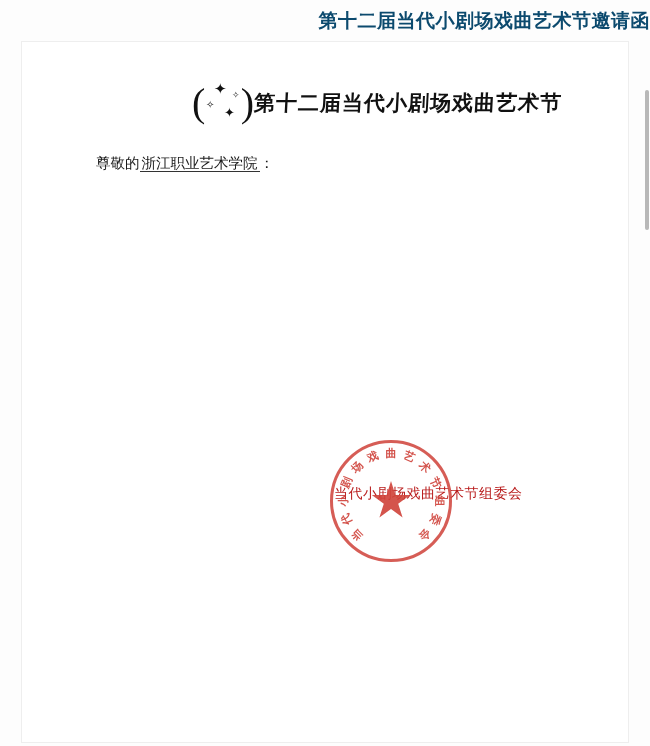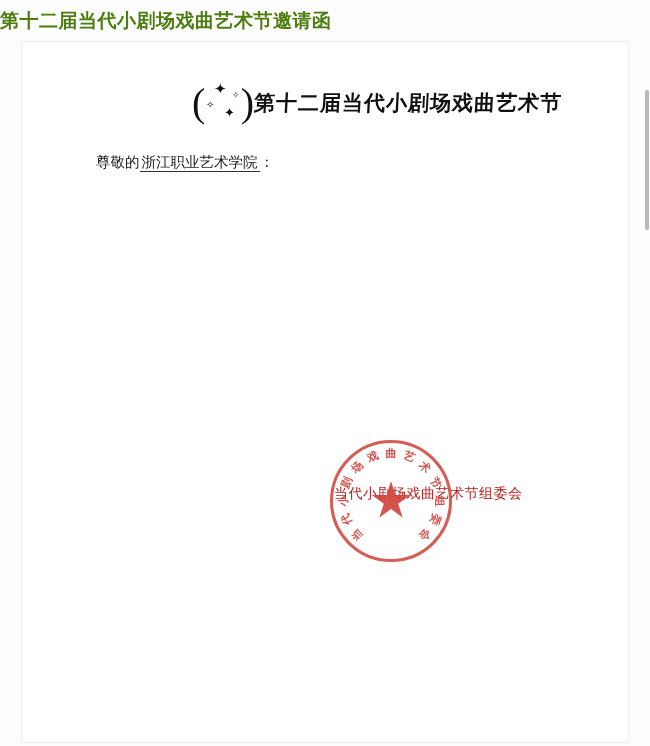--- a/index.html
+++ b/index.html
@@ -23,25 +23,25 @@
     background: #fdfdfd;
     box-sizing: border-box;
   }
 
   
   .doc-title {
     position: absolute;
     top: 8px;
     left: 0;
     width: 650px;
-    text-align: left;
+    text-align: right;
     font-size: 19px;
     font-weight: bold;
     letter-spacing: 0.5px;
-    color: #4d7c0f;
+    color: #0c4a6e;
     font-family: "Liberation Serif", "DejaVu Serif", serif;
   }
 
   
   .sheet {
     position: absolute;
     top: 42px;
     left: 22px;
     width: 606px;
     height: 700px;
@@ -102,21 +102,20 @@
     position: absolute;
     top: 108px;
     left: 74px;
     width: 456px;
   }
   .salutation {
     font-size: 14.5px;
     line-height: 26px;
     margin-bottom: 6px;
     white-space: nowrap;
-    font-family: Liberation Mono, monospace;
   }
   .salutation .unit {
     border-bottom: 1px solid #333;
     padding: 0 2px;
   }
   .para {
     font-size: 14.5px;
     line-height: 27px;
     text-align: justify;
     text-justify: inter-ideograph;

